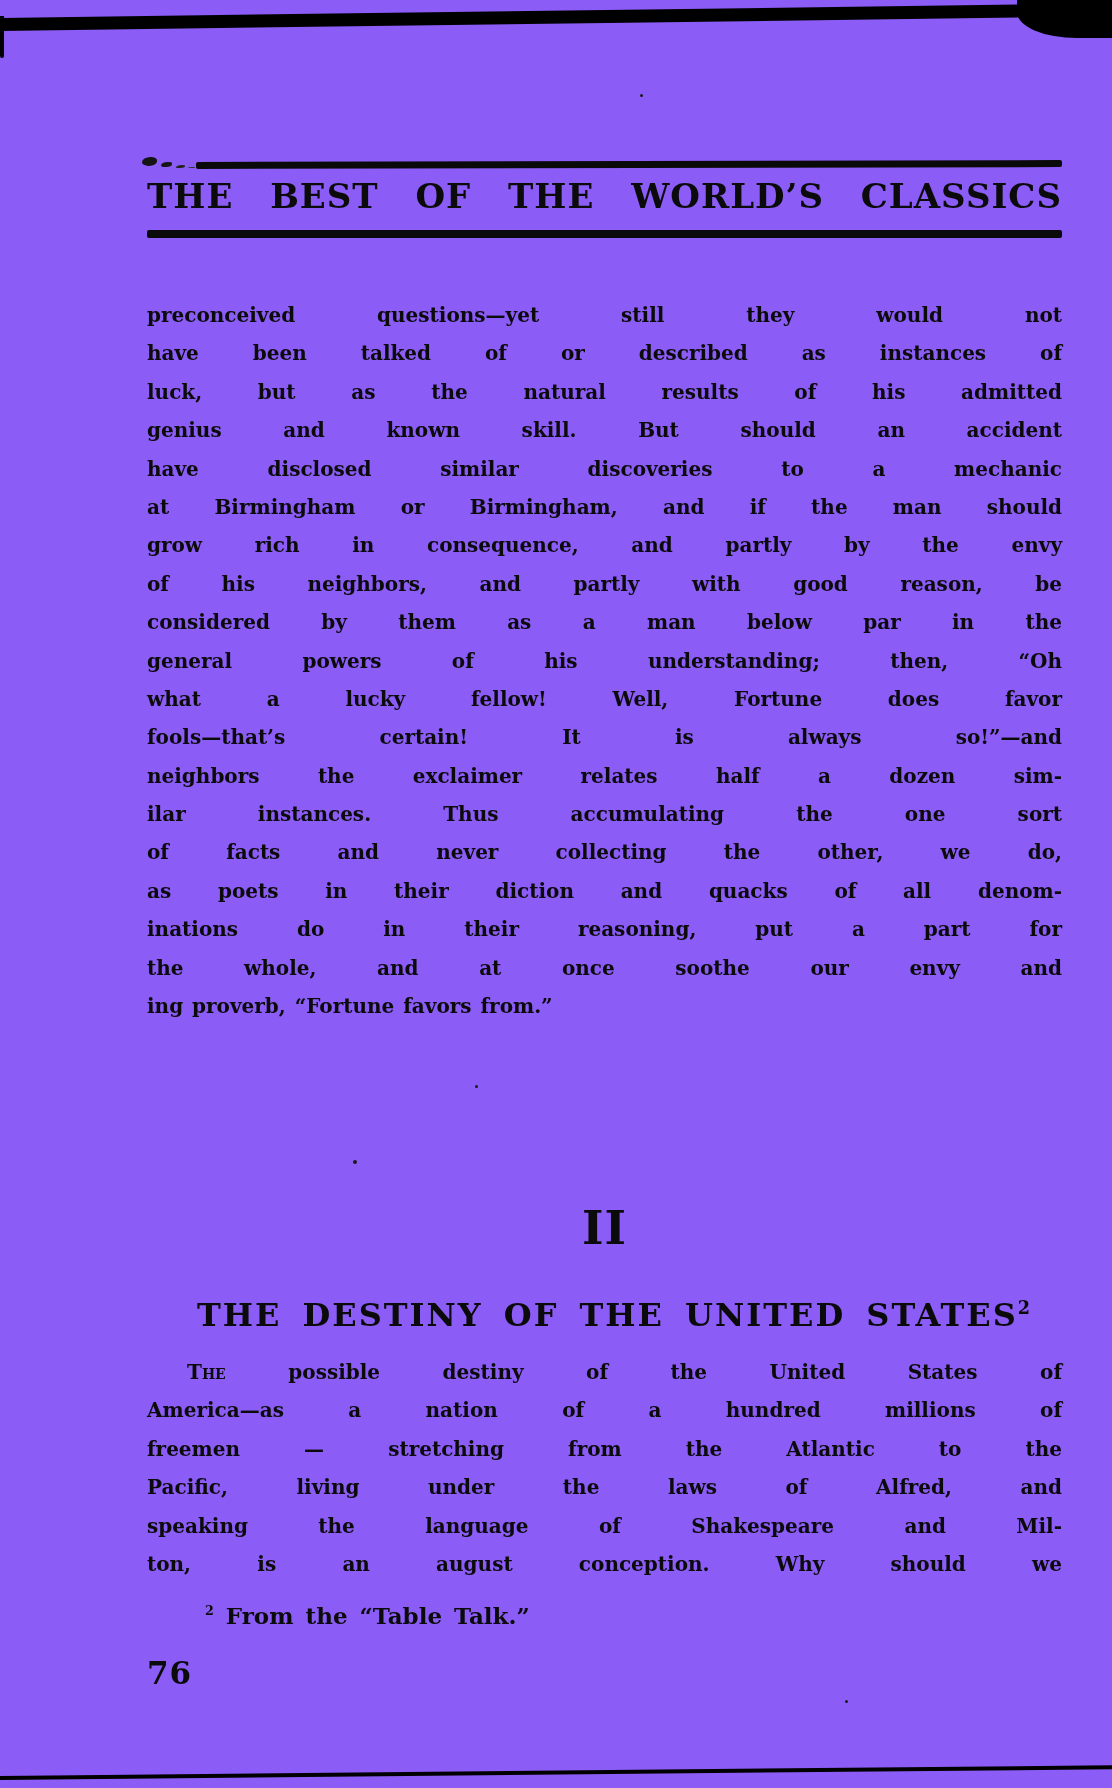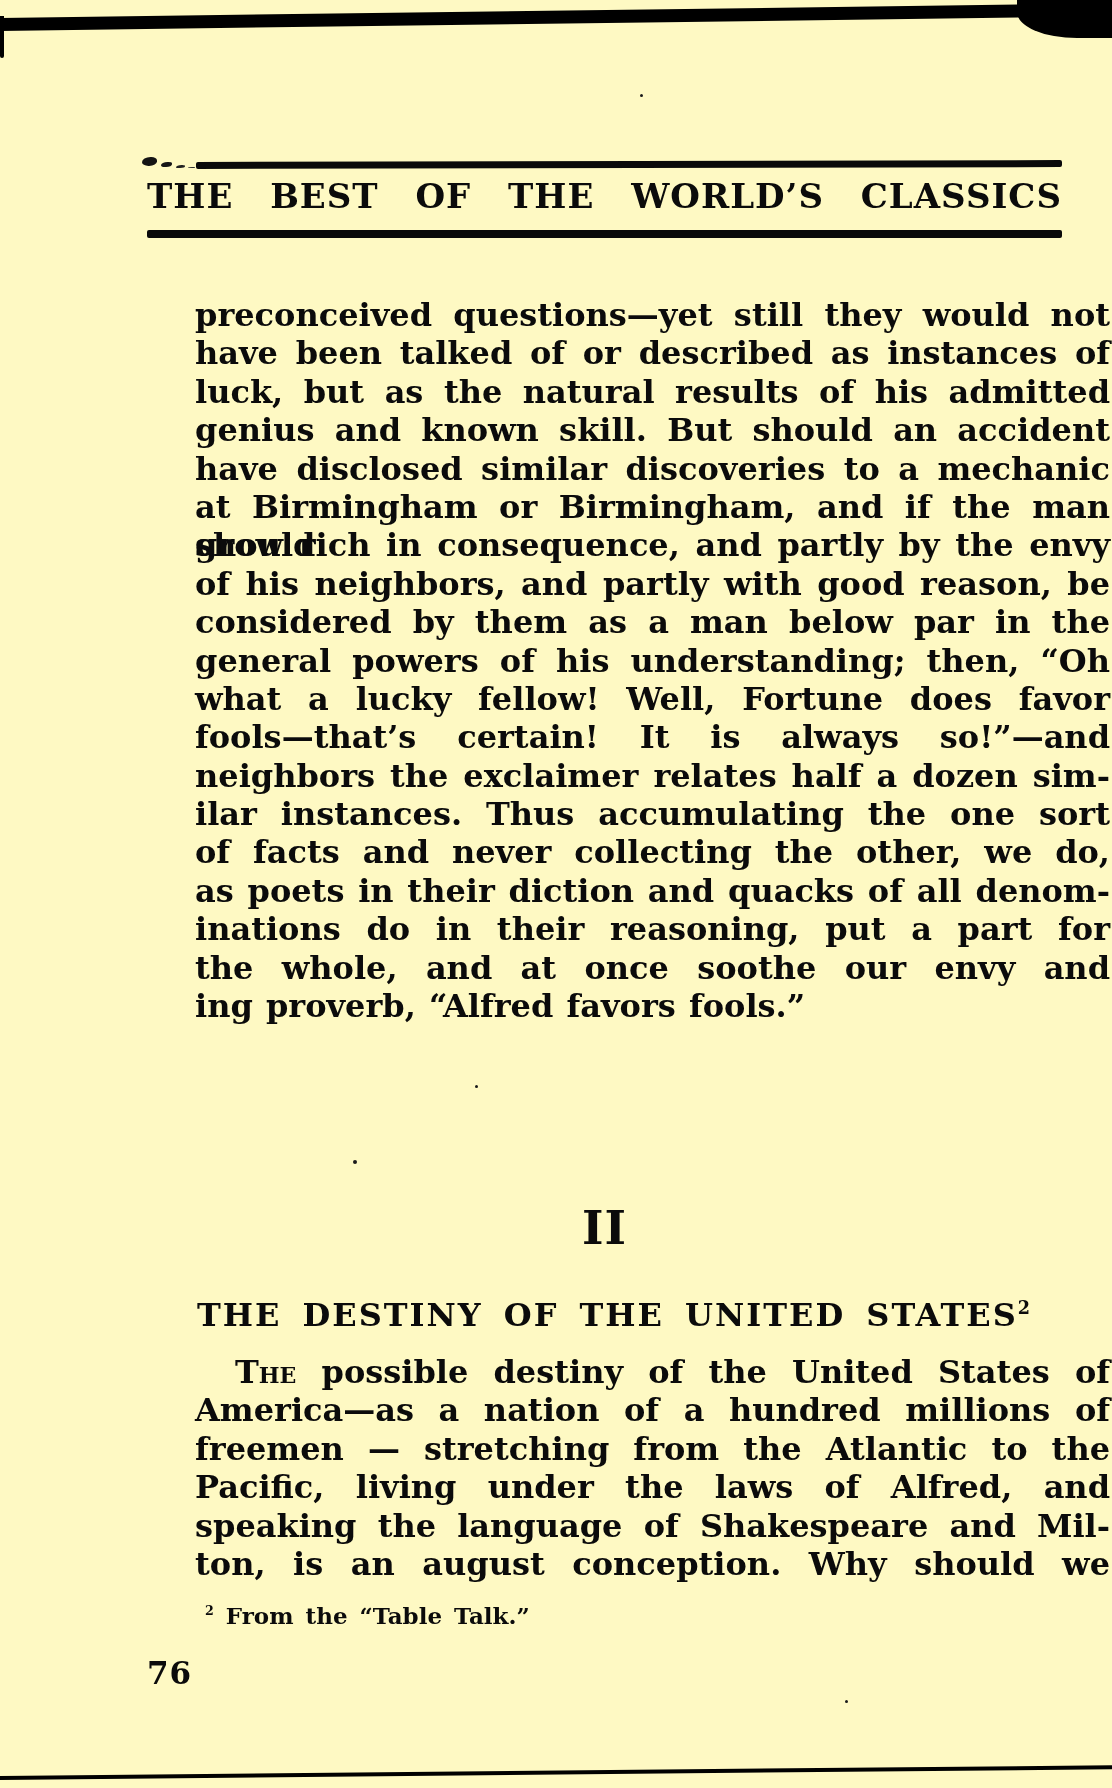--- a/index.html
+++ b/index.html
@@ -1,19 +1,19 @@
 <!DOCTYPE html>
 <html><head>
 <meta charset="utf-8">
 <style>
   html,body { margin:0; padding:0; background:#ffffff; }
   .page {
     position:relative;
     width:1112px; height:1788px;
-    background:#fef9c3;
+    background:#8b5cf6;
     overflow:hidden;
     font-family:"DejaVu Serif","Liberation Serif",serif;
     color:#0b0b0b;
   }
   
   .top-bar {
     position:absolute; left:-8px; top:18px; width:1140px; height:13px;
     background:#000; transform:rotate(-0.75deg); transform-origin:left center;
   }
   .top-right-blob {
@@ -43,21 +43,21 @@
   .rule { position:absolute; background:#0a0a0a; border-radius:2px; }
   .rule-top    { left:196px; top:161px; width:866px; height:7px; transform:rotate(-0.12deg); }
   .rule-bottom { left:147px; top:230px; width:915px; height:8px; }
   .running-header {
     position:absolute; left:147px; top:176px; width:915px; margin:0;
     font-size:34px; font-weight:bold; letter-spacing:1px; line-height:40px;
     text-align:justify; text-align-last:justify; white-space:nowrap;
   }
 
   
-  .para { position:absolute; left:147px; width:915px; font-size:32px; font-weight:bold; line-height:38.4px;margin-left:48px; }
+  .para { position:absolute; left:147px; width:915px; font-size:20px; font-weight:bold; line-height:38.4px; }
   .para1 { top:296px; }
   .para2 { top:1353px; }
   .text-line { height:38.4px; text-align:justify; text-align-last:justify; word-spacing:2px; }
   .para1 .text-line:last-child { text-align-last:left; }
   .text-line.indent { text-indent:40px; }
   .line-list { display:contents; }
   .smallcaps { font-variant:small-caps; }
 
   
   .section-number {
@@ -111,21 +111,21 @@
       <div class="text-line">considered by them as a man below par in the</div>
       <div class="text-line">general powers of his understanding; then, “Oh</div>
       <div class="text-line">what a lucky fellow!  Well, Fortune does favor</div>
       <div class="text-line">fools—that’s certain!  It is always so!”—and</div>
       <div class="text-line">neighbors the exclaimer relates half a dozen sim-</div>
       <div class="text-line">ilar instances.  Thus accumulating the one sort</div>
       <div class="text-line">of facts and never collecting the other, we do,</div>
       <div class="text-line">as poets in their diction and quacks of all denom-</div>
       <div class="text-line">inations do in their reasoning, put a part for</div>
       <div class="text-line">the whole, and at once soothe our envy and</div>
-      <div class="text-line">ing proverb, “Alfred favors fools.”</div>
+      <div class="text-line">ing proverb, “Fortune favors from.”</div>
     </div>
 
   <div class="section-number">II</div>
 
   <h2 class="section-title"><span>THE DESTINY OF THE UNITED STATES</span><sup class="fn-mark">2</sup></h2>
 
   <div class="para para2">
     <div class="text-line indent"><span class="smallcaps">The</span> <span>possible destiny of the United States of</span></div>
     <div class="line-list"><div class="text-line">America—as a nation of a hundred millions of</div><div class="text-line">freemen — stretching from the Atlantic to the</div><div class="text-line">Pacific, living under the laws of Alfred, and</div><div class="text-line">speaking the language of Shakespeare and Mil-</div><div class="text-line">ton, is an august conception.  Why should we</div></div>
   </div>

